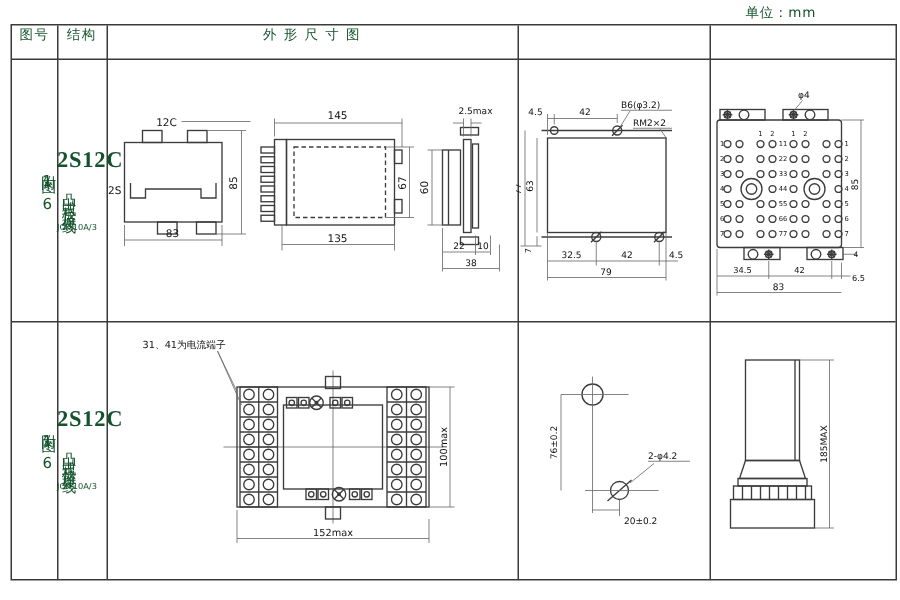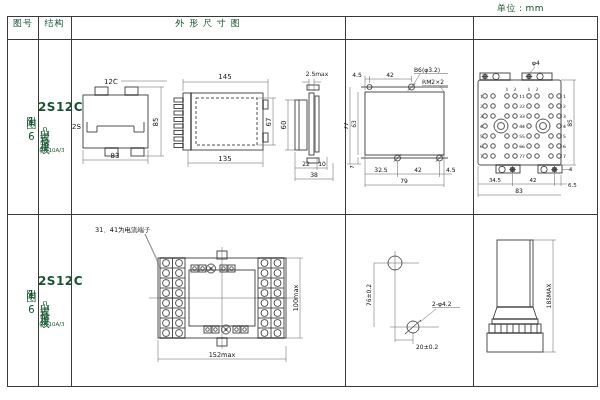--- a/index.html
+++ b/index.html
@@ -7,21 +7,21 @@
           font-family:"DejaVu Sans","Liberation Sans",sans-serif;color:#14532d;}
   .unit{position:absolute;left:497px;top:2px;font-size:9px;letter-spacing:.5px;}
   .tbl{position:absolute;left:7px;top:16px;width:589px;height:369px;border:1px solid #3a3a3a;}
   .vl,.hl{position:absolute;background:#3a3a3a;}
   .vl{width:1px;top:0;height:369px;}
   .hl{height:1px;left:0;width:589px;}
   .cell{position:absolute;display:flex;align-items:flex-start;justify-content:center;}
   .hcell{font-size:9px;letter-spacing:1px;white-space:nowrap;}
   .figcell{writing-mode:vertical-rl;text-orientation:upright;font-size:10px;letter-spacing:4px;}
   .structcell{flex-direction:column;}
-  .model{font-size:12px;font-weight:bold;letter-spacing:.5px;}
+  .model{font-size:15px;font-weight:bold;letter-spacing:.5px;font-family:Liberation Serif, serif;}
   .vtxt{writing-mode:vertical-rl;text-orientation:upright;font-size:9.5px;letter-spacing:3px;margin-top:5px;}
   .code{font-size:5.5px;margin-top:7px;white-space:nowrap;}
   .drw{position:absolute;}
   svg text{font-family:"DejaVu Sans","Liberation Sans",sans-serif;font-size:7px;fill:#111;stroke:none;}
   svg .s6{font-size:6px;} svg .s55{font-size:5.5px;} svg .s5{font-size:5px;} svg .s45{font-size:4.5px;} svg .s65{font-size:6.5px;}
   svg .mid{text-anchor:middle;}
   .o{stroke:#3c3c3c;fill:none;stroke-width:.9;}
   .t{stroke:#6a6a6a;fill:none;stroke-width:.55;}
   .dsh{stroke-dasharray:3 2;}
 </style>

